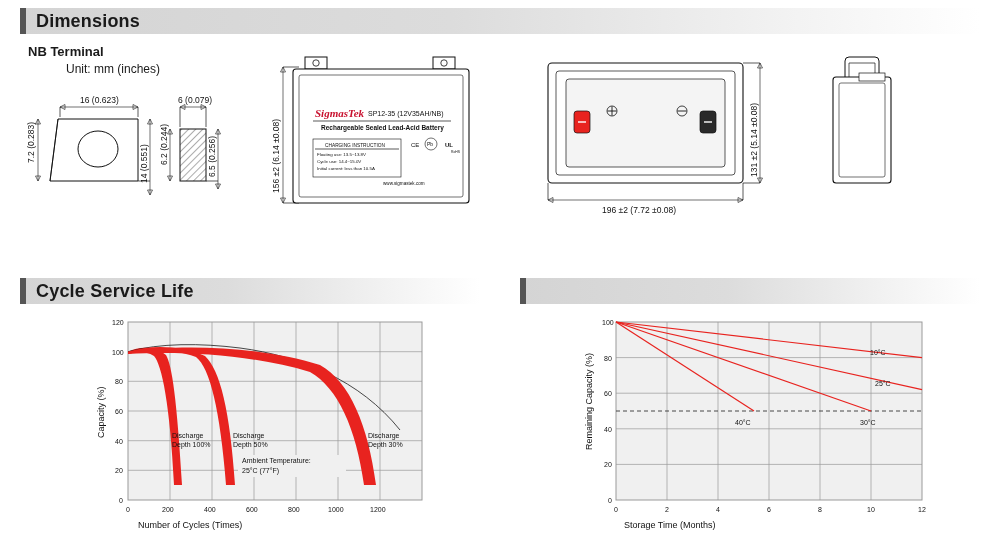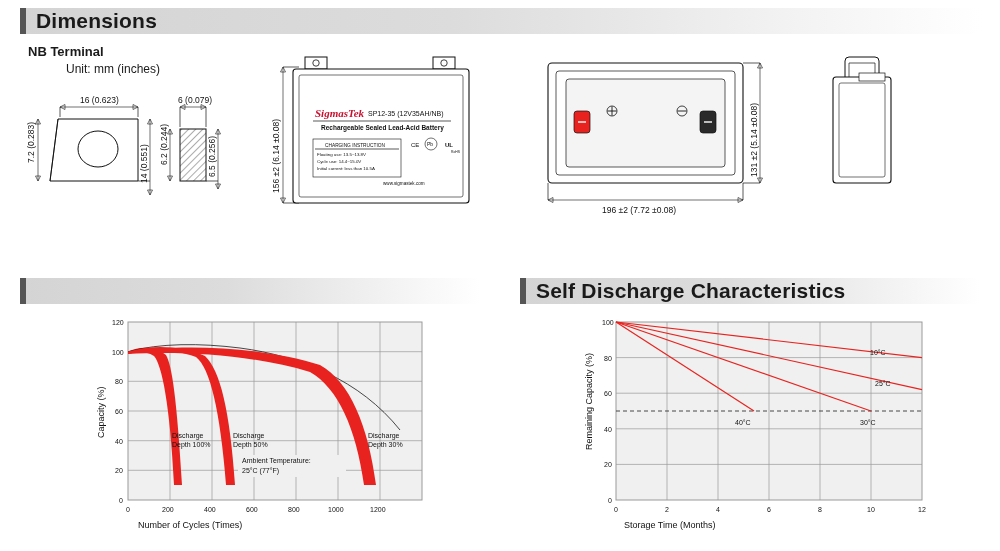--- a/index.html
+++ b/index.html
@@ -10,21 +10,21 @@
   }
   .section-header{
     position:absolute;
     background:linear-gradient(to right,#d4d4d4 0%,#dcdcdc 45%,#ffffff 100%);
     display:flex;align-items:center;
   }
   .section-header .bar{
     width:6px;height:100%;background:#555;flex:0 0 6px;
   }
   .section-header .txt{
-    font-size:21px;font-weight:bold;padding-left:10px;letter-spacing:.2px;
+    font-size:18px;font-weight:bold;padding-left:10px;letter-spacing:.2px;
   }
   .sub-title{position:absolute;font-size:13px;font-weight:bold;}
   .unit-line{position:absolute;font-size:12px;}
   svg{display:block;}
   .lbl{font-size:7px;fill:#111;font-family:"Liberation Sans",sans-serif;}
   .lbl9{font-size:8.5px;fill:#111;font-family:"Liberation Sans",sans-serif;}
   .axis-lbl{font-size:9px;fill:#111;font-family:"Liberation Sans",sans-serif;}
   .chartbg{fill:#f0f0f0;stroke:#9a9a9a;stroke-width:1;}
   .grid{stroke:#9a9a9a;stroke-width:.7;}
   .redcurve{fill:none;stroke:#e8231f;stroke-width:1.2;}
@@ -173,20 +173,21 @@
   <rect x="18" y="22" width="58" height="106" rx="3" fill="#ffffff" stroke="#111" stroke-width="1.1"></rect>
   <rect x="24" y="28" width="46" height="94" rx="2" fill="#ffffff" stroke="#111" stroke-width=".6"></rect>
 
   <path d="M30 22 L30 6 Q30 2 34 2 L60 2 Q64 2 64 6 L64 22" fill="none" stroke="#111" stroke-width="1"></path>
   <path d="M34 22 L34 8 L60 8 L60 22" fill="none" stroke="#111" stroke-width=".7"></path>
   <rect x="44" y="18" width="26" height="8" fill="#ffffff" stroke="#111" stroke-width=".7"></rect>
 </svg>
 
 <div class="section-header" style="left:20px;top:278px;width:460px;height:26px;">
   <div class="bar"></div>
+  <div class="txt">Cycle Service Life</div>
 </div>
 
 <svg style="position:absolute;left:20px;top:310px;" width="460" height="230" viewBox="0 0 460 230">
 
   <rect class="chartbg" x="108" y="12" width="294" height="178"></rect>
 
   <line class="grid" x1="150" y1="12" x2="150" y2="190"></line>
   <line class="grid" x1="192" y1="12" x2="192" y2="190"></line>
   <line class="grid" x1="234" y1="12" x2="234" y2="190"></line>
   <line class="grid" x1="276" y1="12" x2="276" y2="190"></line>
@@ -231,21 +232,20 @@
   <text class="lbl" x="213" y="137">Depth 50%</text>
   <text class="lbl" x="348" y="128">Discharge</text>
   <text class="lbl" x="348" y="137">Depth 30%</text>
   <rect x="218" y="145" width="108" height="22" fill="#f0f0f0" stroke="none"></rect>
   <text class="lbl" x="222" y="153">Ambient Temperature:</text>
   <text class="lbl" x="222" y="163">25°C (77°F)</text>
 </svg>
 
 <div class="section-header" style="left:520px;top:278px;width:460px;height:26px;">
   <div class="bar"></div>
-  <div class="txt">Self Discharge Characteristics</div>
 </div>
 
 <svg style="position:absolute;left:520px;top:310px;" width="460" height="230" viewBox="0 0 460 230">
   <rect class="chartbg" x="96" y="12" width="306" height="178"></rect>
 
   <line class="grid" x1="147" y1="12" x2="147" y2="190"></line>
   <line class="grid" x1="198" y1="12" x2="198" y2="190"></line>
   <line class="grid" x1="249" y1="12" x2="249" y2="190"></line>
   <line class="grid" x1="300" y1="12" x2="300" y2="190"></line>
   <line class="grid" x1="351" y1="12" x2="351" y2="190"></line>

